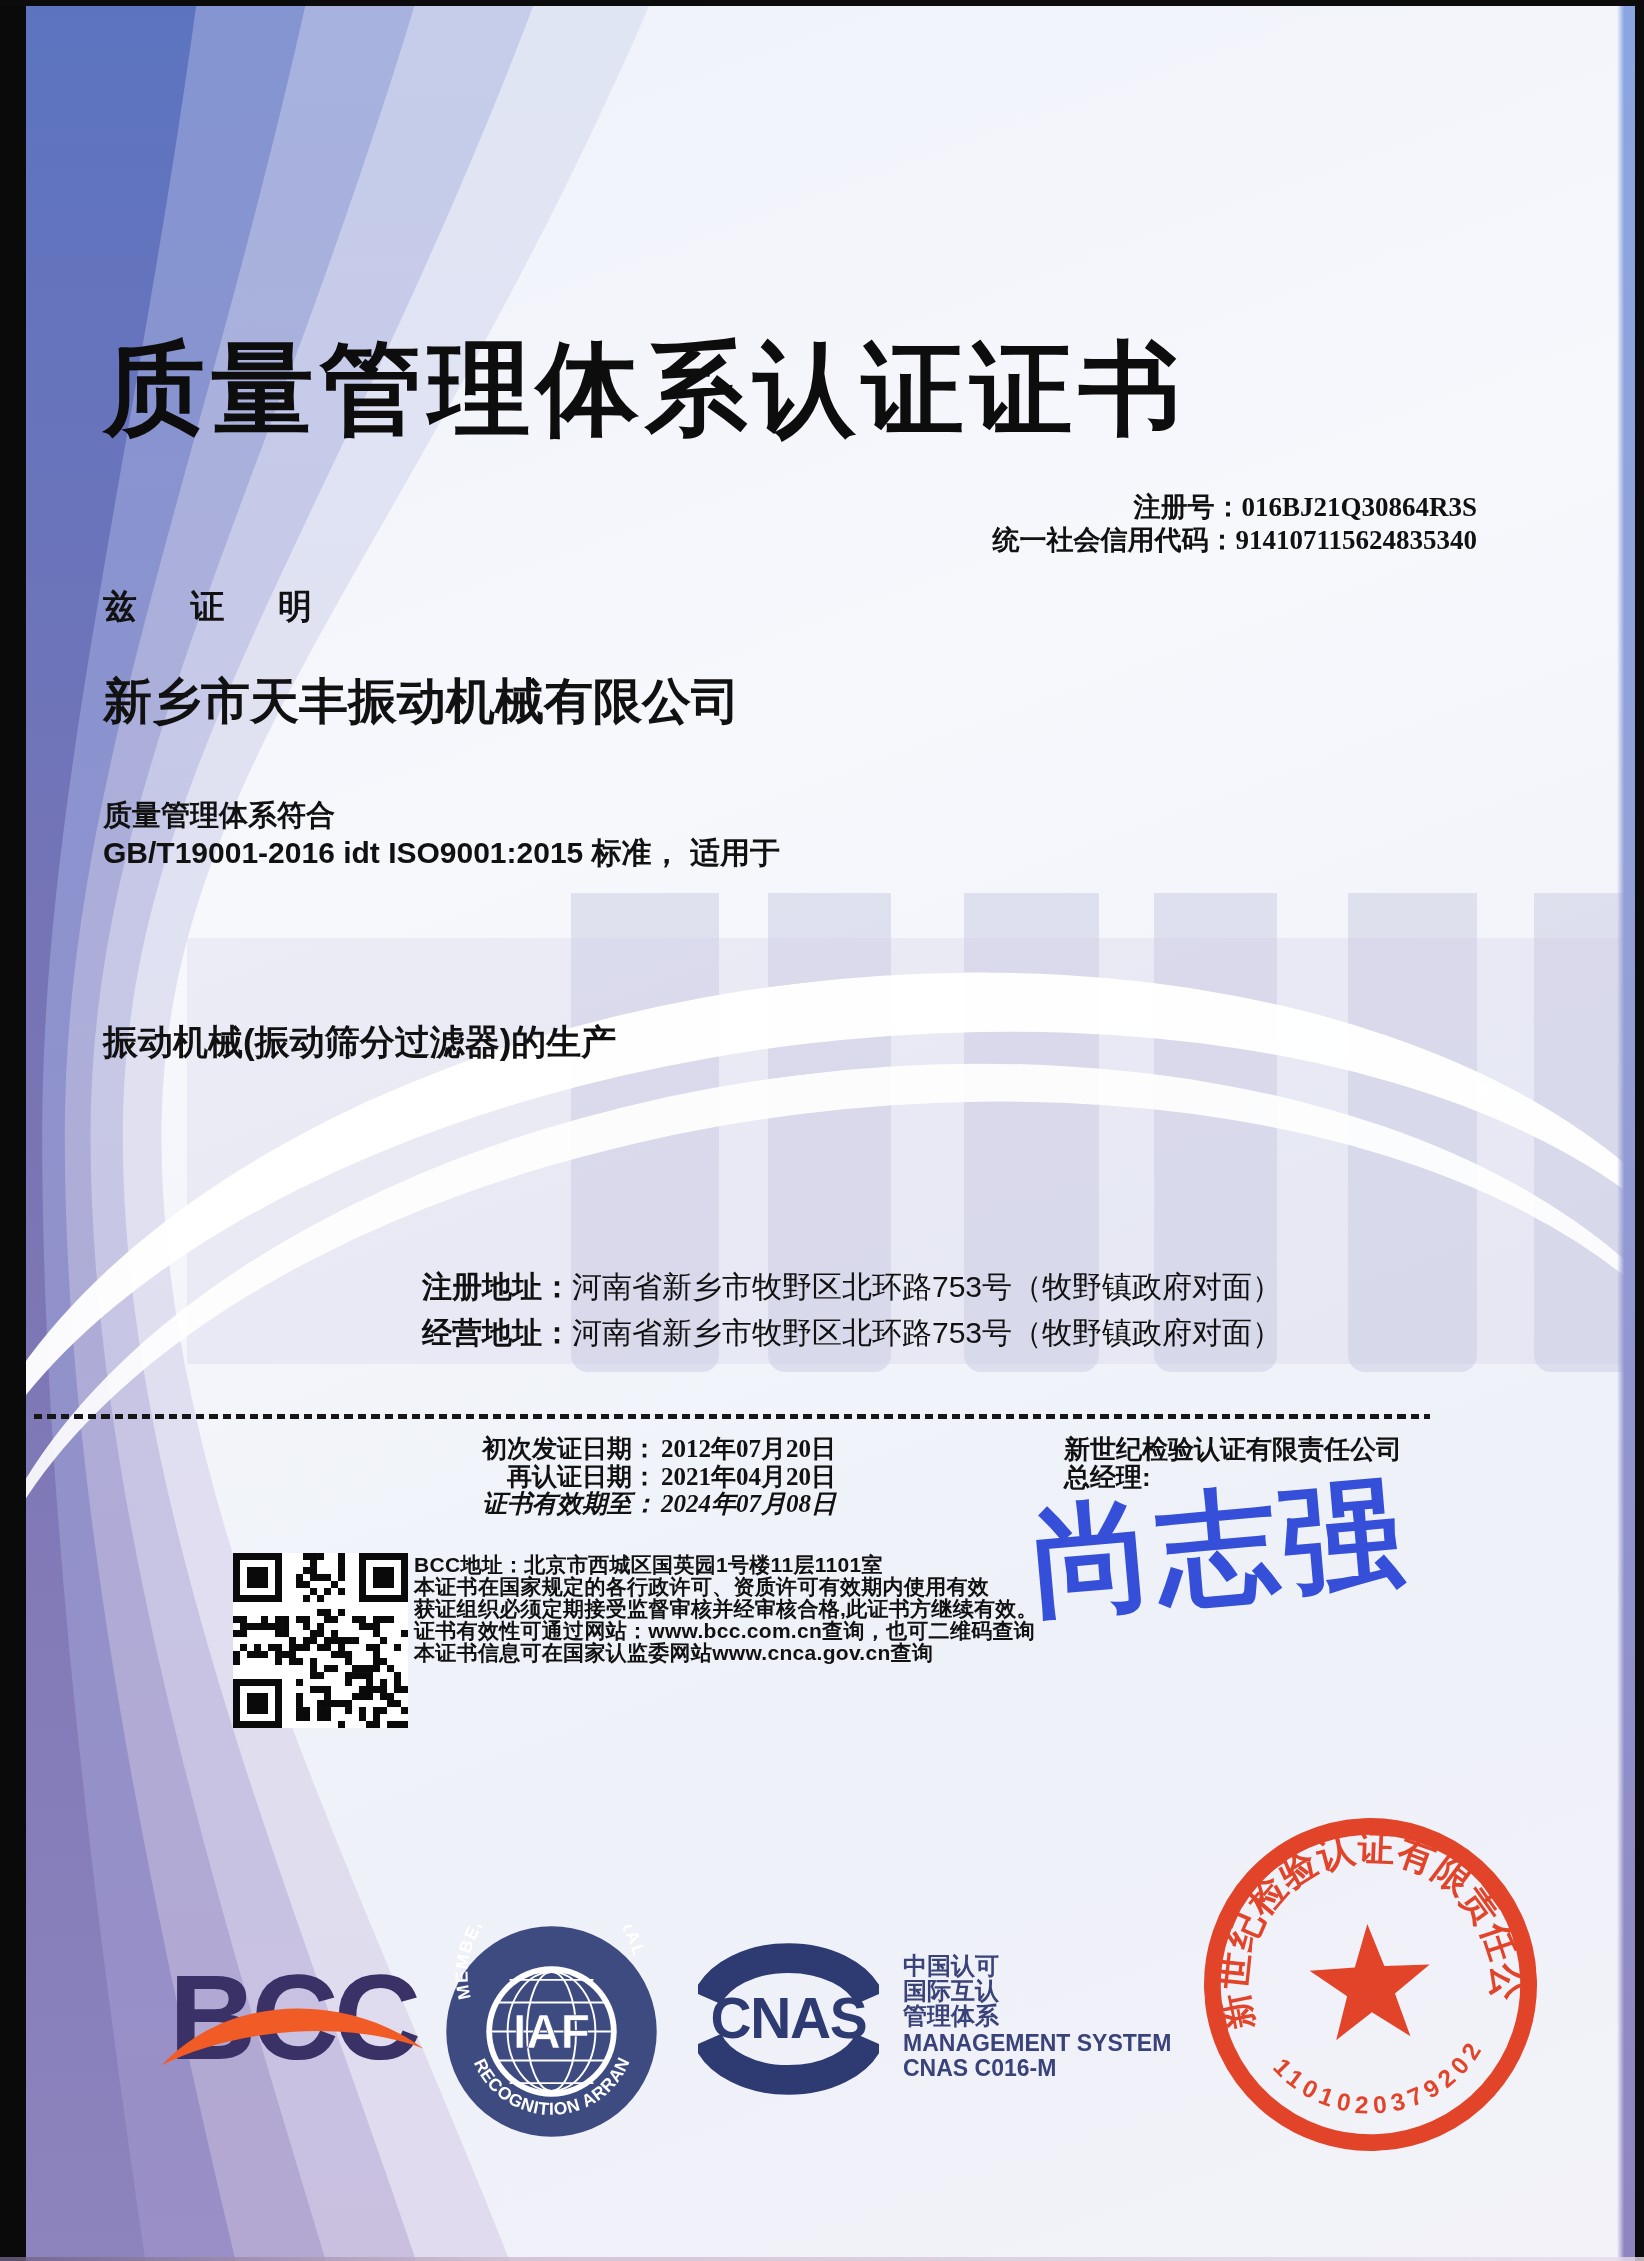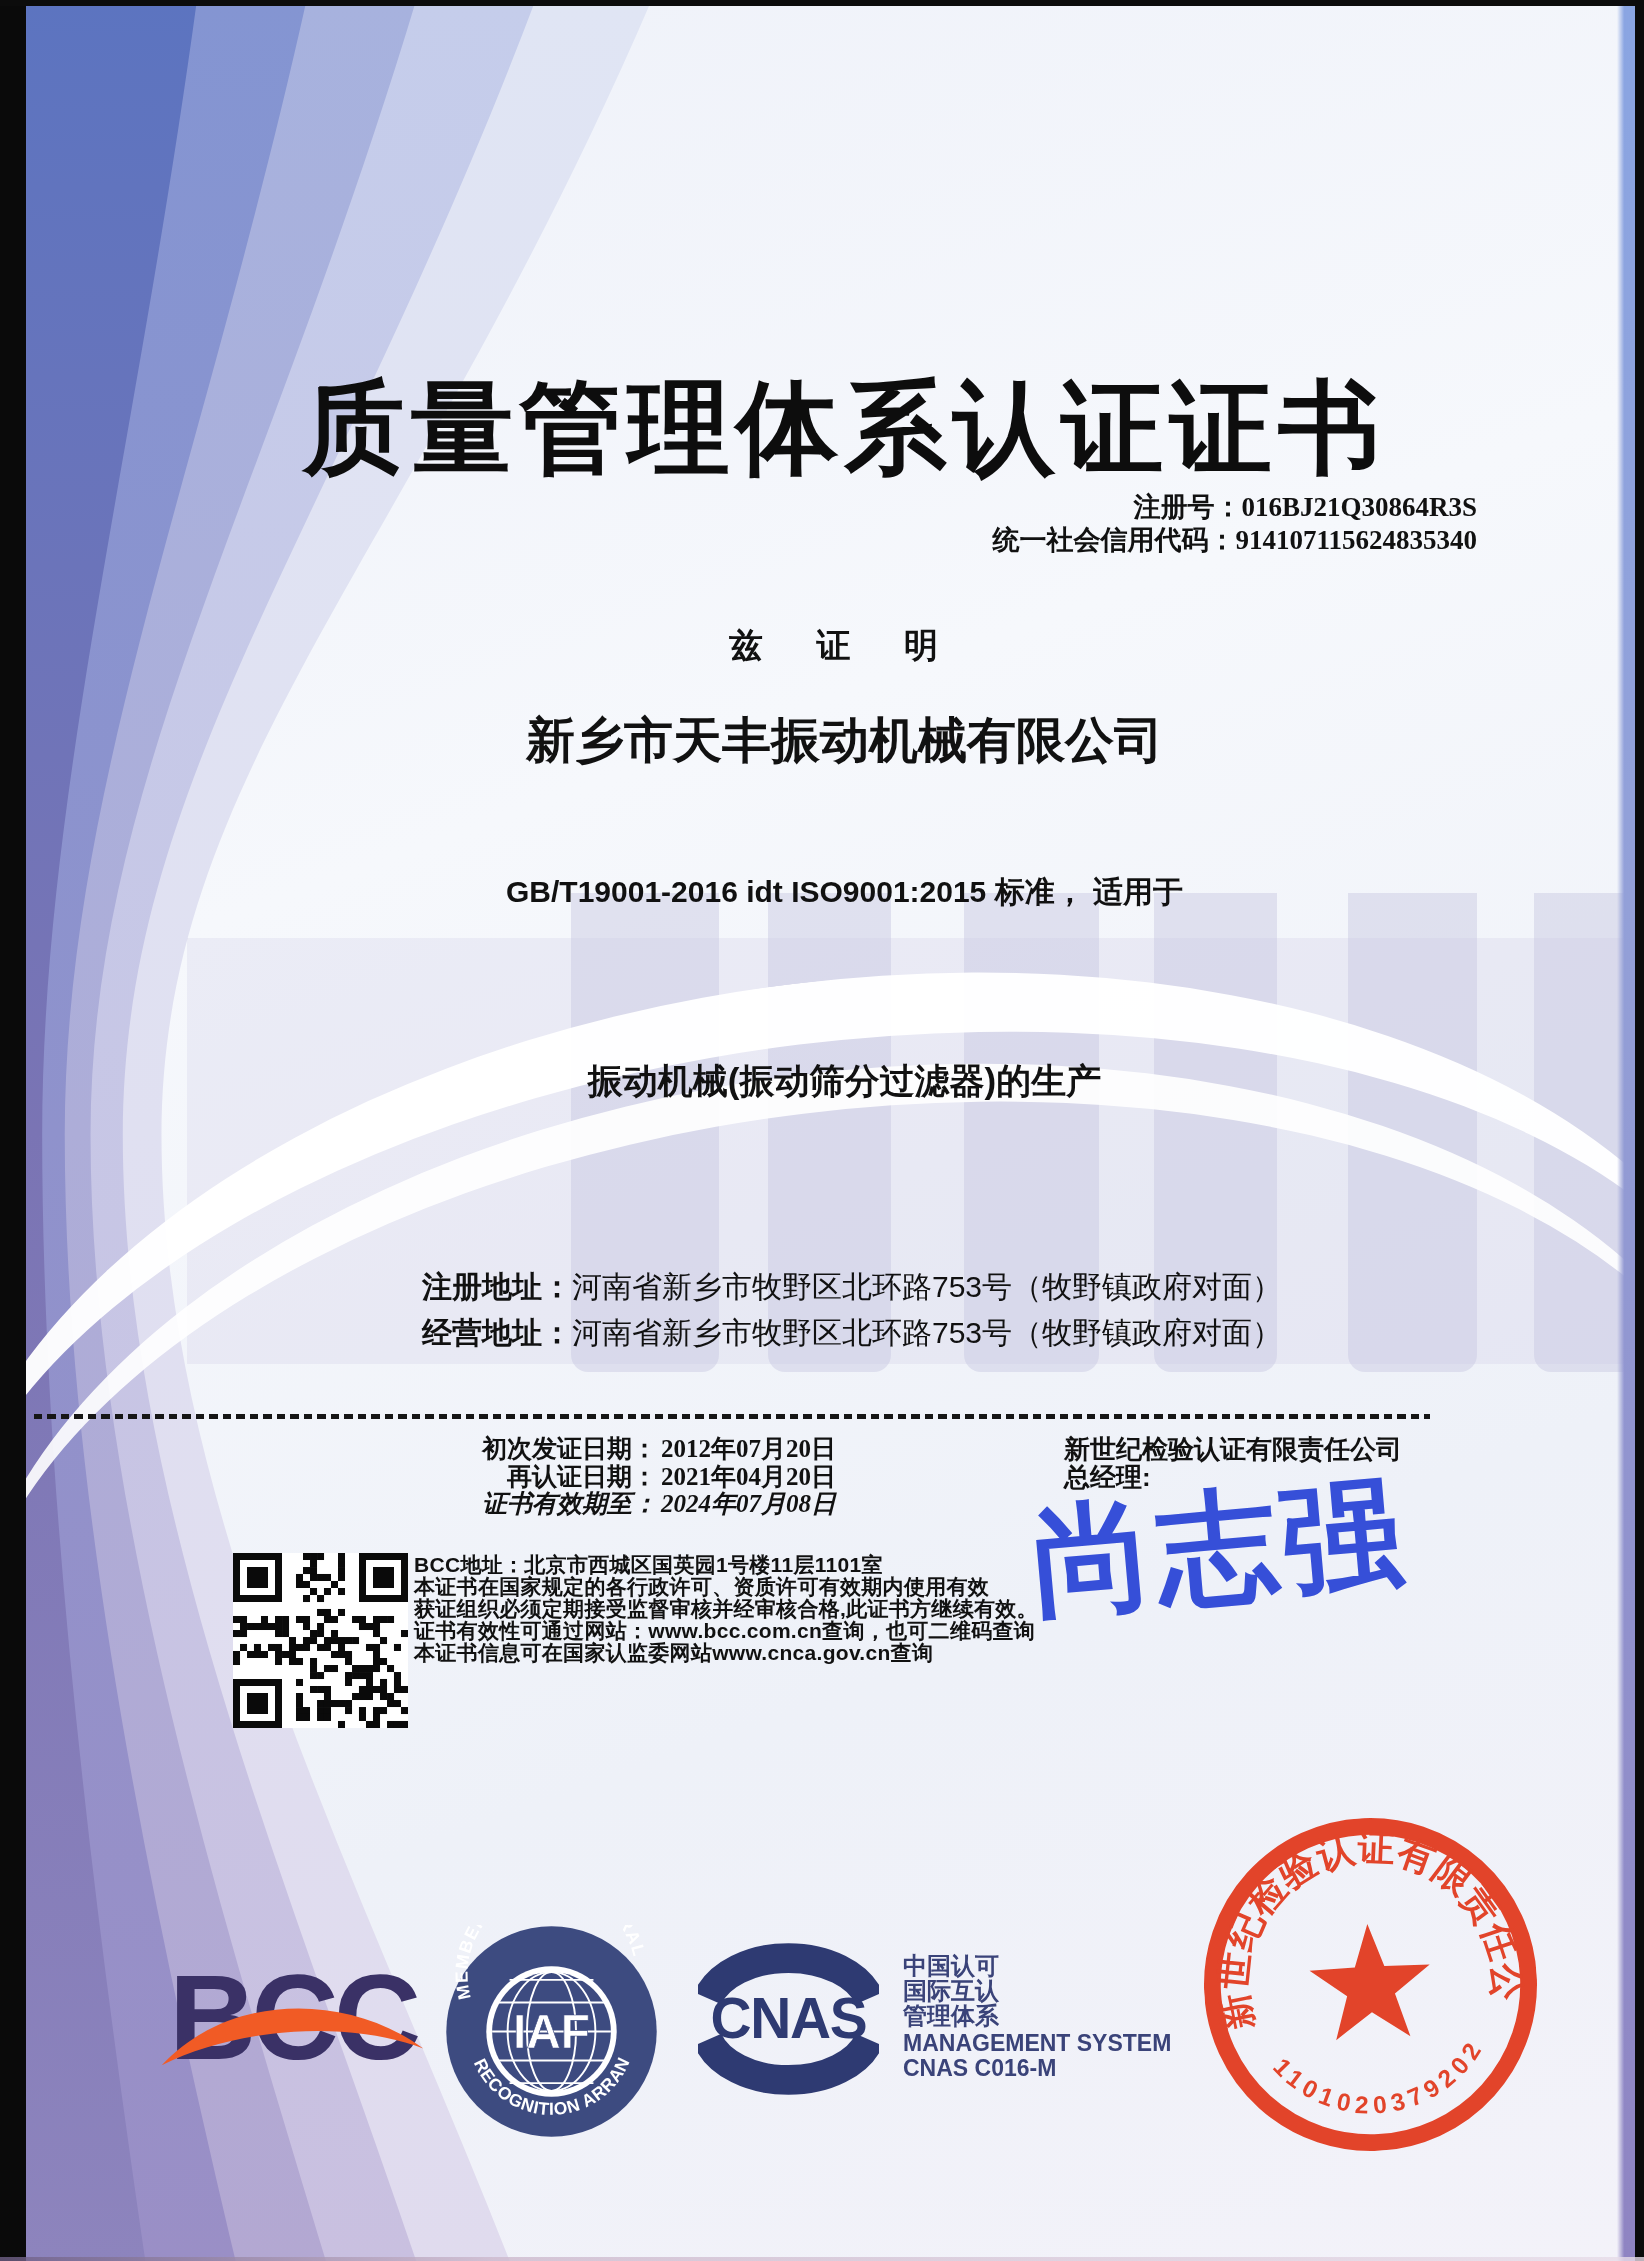--- a/index.html
+++ b/index.html
@@ -16,21 +16,21 @@
       background:linear-gradient(to bottom,#8aa5e2 0%,#93a0d8 40%,#8f84c2 100%);
       -webkit-mask-image:linear-gradient(to left,#000 60%,transparent);
       mask-image:linear-gradient(to left,#000 60%,transparent);}
   #edge-bottom{left:0;bottom:0;width:1645px;height:3.9px;background:linear-gradient(90deg,#6e5f86,#cdb9cd 30%,#e7dce8);z-index:4;opacity:.8;}
   
   .wm{z-index:2;}
   .wm-bar{top:893px;height:479px;background:rgba(200,200,225,.48);border-radius:0 0 17px 17px;}
   .wm-wash{left:187px;top:938px;width:1458px;height:426px;background:rgba(203,201,227,.26);}
   .wm-arc{border-radius:50%;border:0 solid transparent;}
   
-  .center-b{left:103px;width:1483px;text-align:center;z-index:5;margin-top:39px;}
+  .center-b{left:103px;width:1483px;text-align:left;z-index:5;}
   .center-a{left:0;width:1477px;text-align:right;z-index:5;}
   .serif{font-family:"Liberation Serif",serif;}
   #title{top:322px;font-family:"DejaVu Serif","Liberation Serif",serif;font-size:102px;font-weight:900;letter-spacing:6.4px;color:#0d0d0d;}
   #reg-line{top:489px;font-size:27px;font-weight:700;}
   #credit-line{top:522px;font-size:27px;font-weight:700;}
   #certify-line{top:584px;font-size:34px;font-weight:600;letter-spacing:22px;}
   #company-line{top:669px;font-size:49px;font-weight:800;}
   #system-line{top:796px;font-size:29px;font-weight:600;}
   #standard-line{top:833px;font-size:30px;font-weight:600;}
   #scope-line{top:1019px;font-size:35px;font-weight:800;}
@@ -116,20 +116,21 @@
 
   <div class="abs center-a" id="reg-line">
     <span>注册号：</span><span class="serif">016BJ21Q30864R3S</span>
   </div>
   <div class="abs center-a" id="credit-line">
     <span>统一社会信用代码：</span><span class="serif">914107115624835340</span>
   </div>
 
   <div class="abs center-b" id="company-line">新乡市天丰振动机械有限公司</div>
   <div class="abs center-b" id="certify-line">兹 证 明</div>
+  <div class="abs center-b" id="system-line">质量管理体系符合</div>
   <div class="abs center-b" id="standard-line">GB/T19001-2016 idt ISO9001:2015 标准，  适用于</div>
   <div class="abs center-b" id="scope-line">振动机械(振动筛分过滤器)的生产</div>
 
   <div class="abs addr" id="addr1">
     <b>注册地址：</b><span>河南省新乡市牧野区北环路753号（牧野镇政府对面）</span>
   </div>
   <div class="abs addr" id="addr2">
     <b>经营地址：</b><span>河南省新乡市牧野区北环路753号（牧野镇政府对面）</span>
   </div>
 

